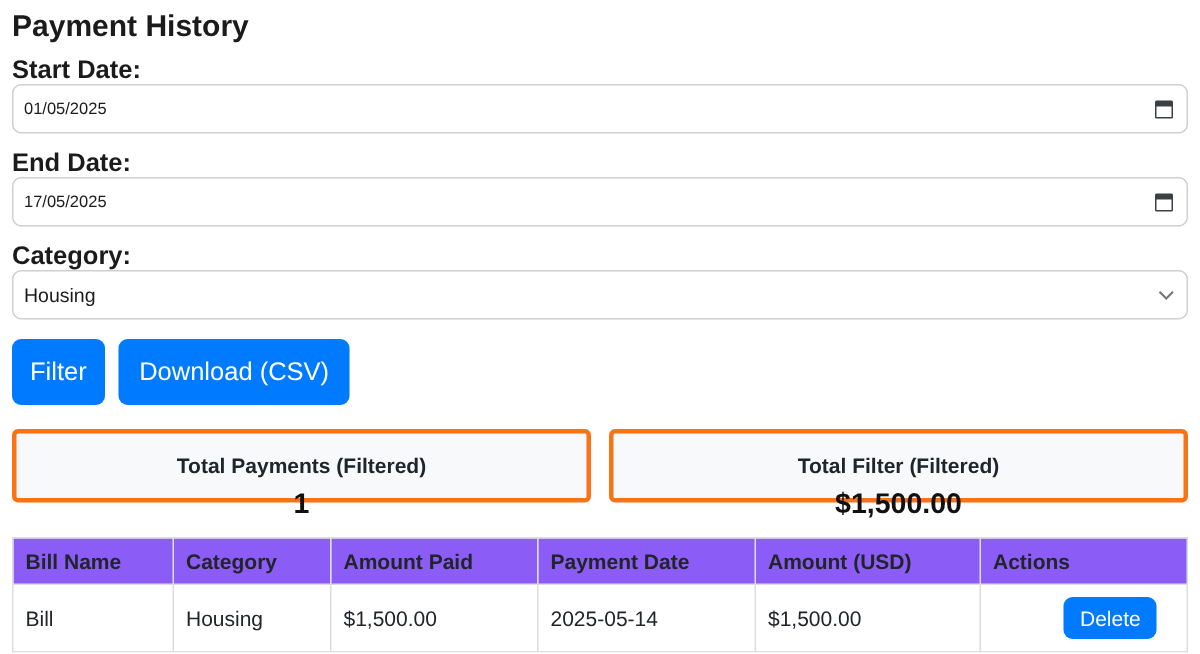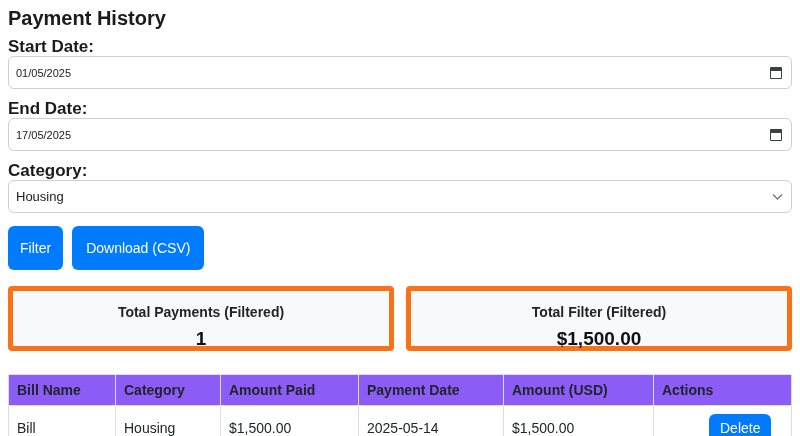--- a/index.html
+++ b/index.html
@@ -72,35 +72,35 @@
     pointer-events: none;
     line-height: 0;
   }
   .button-row { display: flex; gap: 9px; margin: 0 0 16px 0; }
   .btn {
     background: #007bff;
     color: #ffffff;
     border: none;
     border-radius: 6px;
     font-family: "Liberation Sans", sans-serif;
-    font-size: 14px;
+    font-size: 17px;
     line-height: 16px;
     padding: 6px 12px;
     cursor: pointer;
   }
   .btn-download { padding: 14px 14px; }
   .cards-row { display: flex; gap: 12px; margin-bottom: 23px; }
   .summary-card {
     flex: 1;
     background: #f8f9fa;
-    border: 5px solid #f97316;
+    border: 3px solid #f97316;
     border-radius: 4px;
     text-align: center;
     padding: 13px 10px 8px 10px;
-    height: 65px;
+    height: 49px;
   }
   .card-label { font-weight: bold; font-size: 14px; line-height: 16px; margin-bottom: 8px; }
   .card-value { font-weight: bold; font-size: 19px; line-height: 21px; color: #111; }
   table.payments {
     width: 100%;
     border-collapse: collapse;
     font-size: 14px;
   }
   table.payments th, table.payments td {
     border: 1px solid #dddddd;

